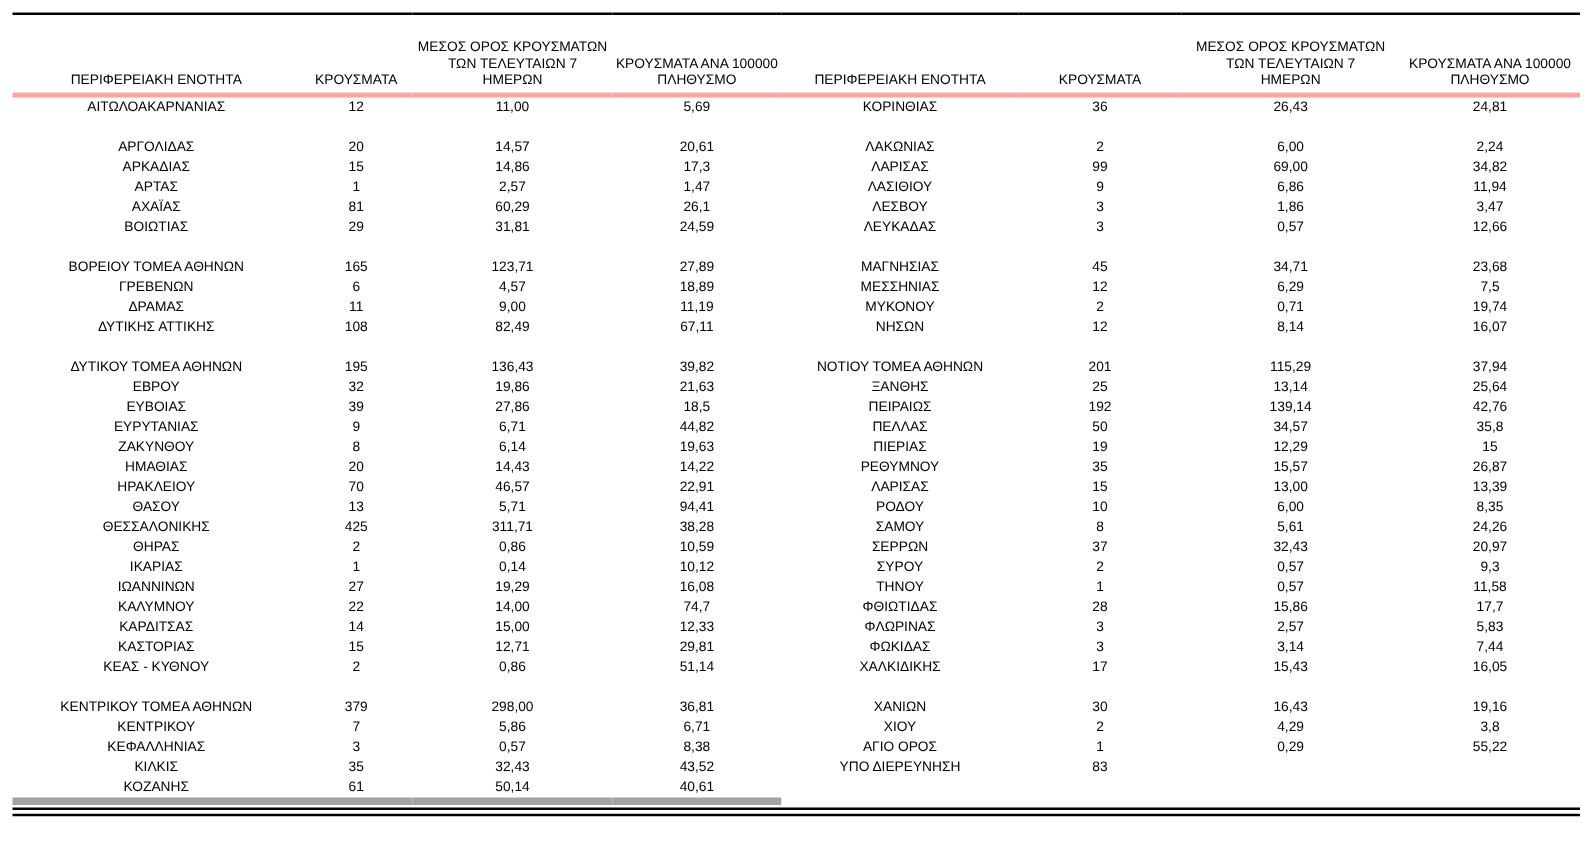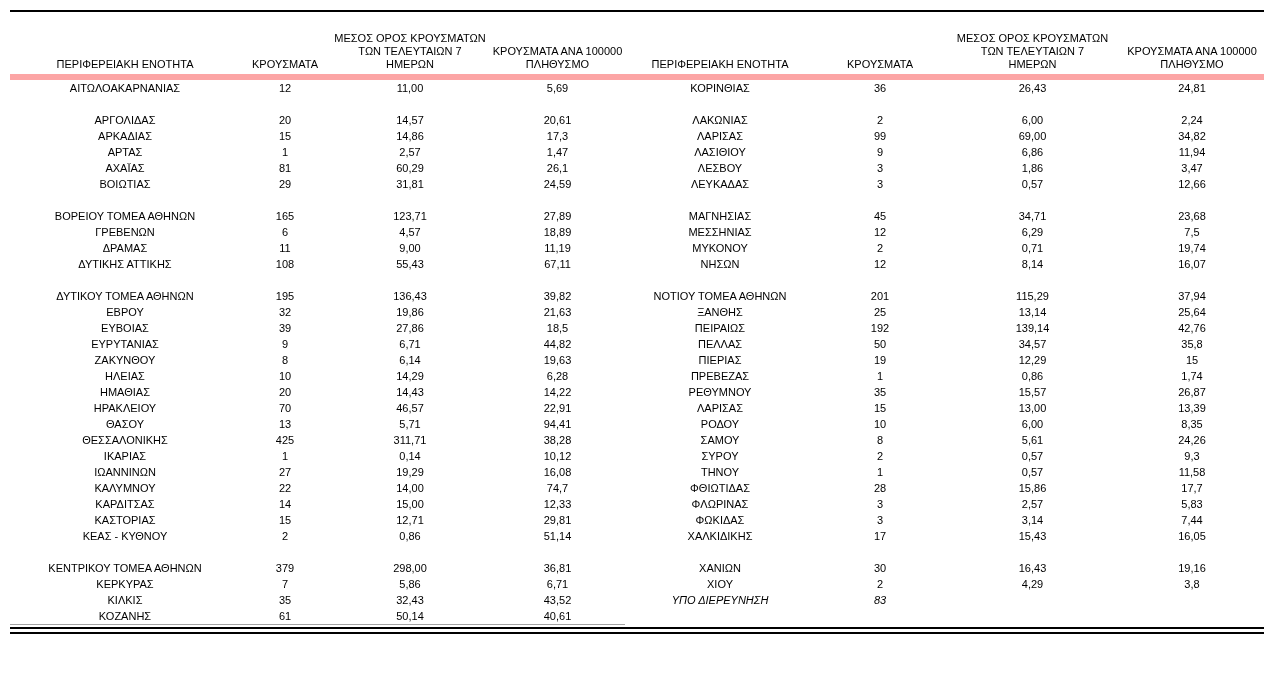--- a/index.html
+++ b/index.html
@@ -26,40 +26,39 @@
     border-top: 2px solid #000000;
   }
   table.cases-table thead th {
     font-weight: normal;
     font-size: 11px;
     line-height: 13px;
     vertical-align: bottom;
     white-space: pre-line;
     padding: 0 2px 3px 2px;
     height: 59px;
-    border-bottom: 6px solid #fca5a5;
+    border-bottom: 4px solid #fca5a5;
   }
   table.cases-table tbody td {
     font-size: 11px;
     line-height: 16px;
     height: 16px;
     padding: 0 2px;
     text-align: center;
     vertical-align: middle;
     white-space: nowrap;
     overflow: hidden;
   }
   tr.spacer-row td {
     height: 16px;
   }
   tbody tr:last-child td.col-left {
-    border-bottom: 1px solid #a3a3a3;
+    border-bottom: 6px solid #a3a3a3;
   }
   td.italic {
-    font-style: italic;
   }
   .bottom-double-border {
     width: 1254px;
     height: 3px;
     margin-top: 2px;
     border-top: 2px solid #000000;
     border-bottom: 2px solid #000000;
   }
 </style>
 </head>
@@ -188,21 +187,21 @@
           <td class="col-left">9,00</td>
           <td class="col-left">11,19</td>
           <td class="col-right">ΜΥΚΟΝΟΥ</td>
           <td class="col-right">2</td>
           <td class="col-right">0,71</td>
           <td class="col-right">19,74</td>
         </tr>
         <tr>
           <td class="col-left">ΔΥΤΙΚΗΣ ΑΤΤΙΚΗΣ</td>
           <td class="col-left">108</td>
-          <td class="col-left">55,43</td>
+          <td class="col-left">82,49</td>
           <td class="col-left">67,11</td>
           <td class="col-right">ΝΗΣΩΝ</td>
           <td class="col-right">12</td>
           <td class="col-right">8,14</td>
           <td class="col-right">16,07</td>
         </tr>
         <tr class="spacer-row">
           <td colspan="8"></td>
         </tr>
         <tr>
@@ -249,30 +248,20 @@
           <td class="col-left">ΖΑΚΥΝΘΟΥ</td>
           <td class="col-left">8</td>
           <td class="col-left">6,14</td>
           <td class="col-left">19,63</td>
           <td class="col-right">ΠΙΕΡΙΑΣ</td>
           <td class="col-right">19</td>
           <td class="col-right">12,29</td>
           <td class="col-right">15</td>
         </tr>
         <tr>
-          <td class="col-left">ΗΛΕΙΑΣ</td>
-          <td class="col-left">10</td>
-          <td class="col-left">14,29</td>
-          <td class="col-left">6,28</td>
-          <td class="col-right">ΠΡΕΒΕΖΑΣ</td>
-          <td class="col-right">1</td>
-          <td class="col-right">0,86</td>
-          <td class="col-right">1,74</td>
-        </tr>
-        <tr>
           <td class="col-left">ΗΜΑΘΙΑΣ</td>
           <td class="col-left">20</td>
           <td class="col-left">14,43</td>
           <td class="col-left">14,22</td>
           <td class="col-right">ΡΕΘΥΜΝΟΥ</td>
           <td class="col-right">35</td>
           <td class="col-right">15,57</td>
           <td class="col-right">26,87</td>
         </tr>
         <tr>
@@ -299,20 +288,30 @@
           <td class="col-left">ΘΕΣΣΑΛΟΝΙΚΗΣ</td>
           <td class="col-left">425</td>
           <td class="col-left">311,71</td>
           <td class="col-left">38,28</td>
           <td class="col-right">ΣΑΜΟΥ</td>
           <td class="col-right">8</td>
           <td class="col-right">5,61</td>
           <td class="col-right">24,26</td>
         </tr>
         <tr>
+          <td class="col-left">ΘΗΡΑΣ</td>
+          <td class="col-left">2</td>
+          <td class="col-left">0,86</td>
+          <td class="col-left">10,59</td>
+          <td class="col-right">ΣΕΡΡΩΝ</td>
+          <td class="col-right">37</td>
+          <td class="col-right">32,43</td>
+          <td class="col-right">20,97</td>
+        </tr>
+        <tr>
           <td class="col-left">ΙΚΑΡΙΑΣ</td>
           <td class="col-left">1</td>
           <td class="col-left">0,14</td>
           <td class="col-left">10,12</td>
           <td class="col-right">ΣΥΡΟΥ</td>
           <td class="col-right">2</td>
           <td class="col-right">0,57</td>
           <td class="col-right">9,3</td>
         </tr>
         <tr>
@@ -372,28 +371,38 @@
           <td class="col-left">ΚΕΝΤΡΙΚΟΥ ΤΟΜΕΑ ΑΘΗΝΩΝ</td>
           <td class="col-left">379</td>
           <td class="col-left">298,00</td>
           <td class="col-left">36,81</td>
           <td class="col-right">ΧΑΝΙΩΝ</td>
           <td class="col-right">30</td>
           <td class="col-right">16,43</td>
           <td class="col-right">19,16</td>
         </tr>
         <tr>
-          <td class="col-left">ΚΕΡΚΥΡΑΣ</td>
+          <td class="col-left">ΚΕΝΤΡΙΚΟΥ</td>
           <td class="col-left">7</td>
           <td class="col-left">5,86</td>
           <td class="col-left">6,71</td>
           <td class="col-right">ΧΙΟΥ</td>
           <td class="col-right">2</td>
           <td class="col-right">4,29</td>
           <td class="col-right">3,8</td>
+        </tr>
+        <tr>
+          <td class="col-left">ΚΕΦΑΛΛΗΝΙΑΣ</td>
+          <td class="col-left">3</td>
+          <td class="col-left">0,57</td>
+          <td class="col-left">8,38</td>
+          <td class="col-right">ΑΓΙΟ ΟΡΟΣ</td>
+          <td class="col-right">1</td>
+          <td class="col-right">0,29</td>
+          <td class="col-right">55,22</td>
         </tr>
         <tr>
           <td class="col-left">ΚΙΛΚΙΣ</td>
           <td class="col-left">35</td>
           <td class="col-left">32,43</td>
           <td class="col-left">43,52</td>
           <td class="col-right italic">ΥΠΟ ΔΙΕΡΕΥΝΗΣΗ</td>
           <td class="col-right italic">83</td>
           <td class="col-right italic"></td>
           <td class="col-right italic"></td>

